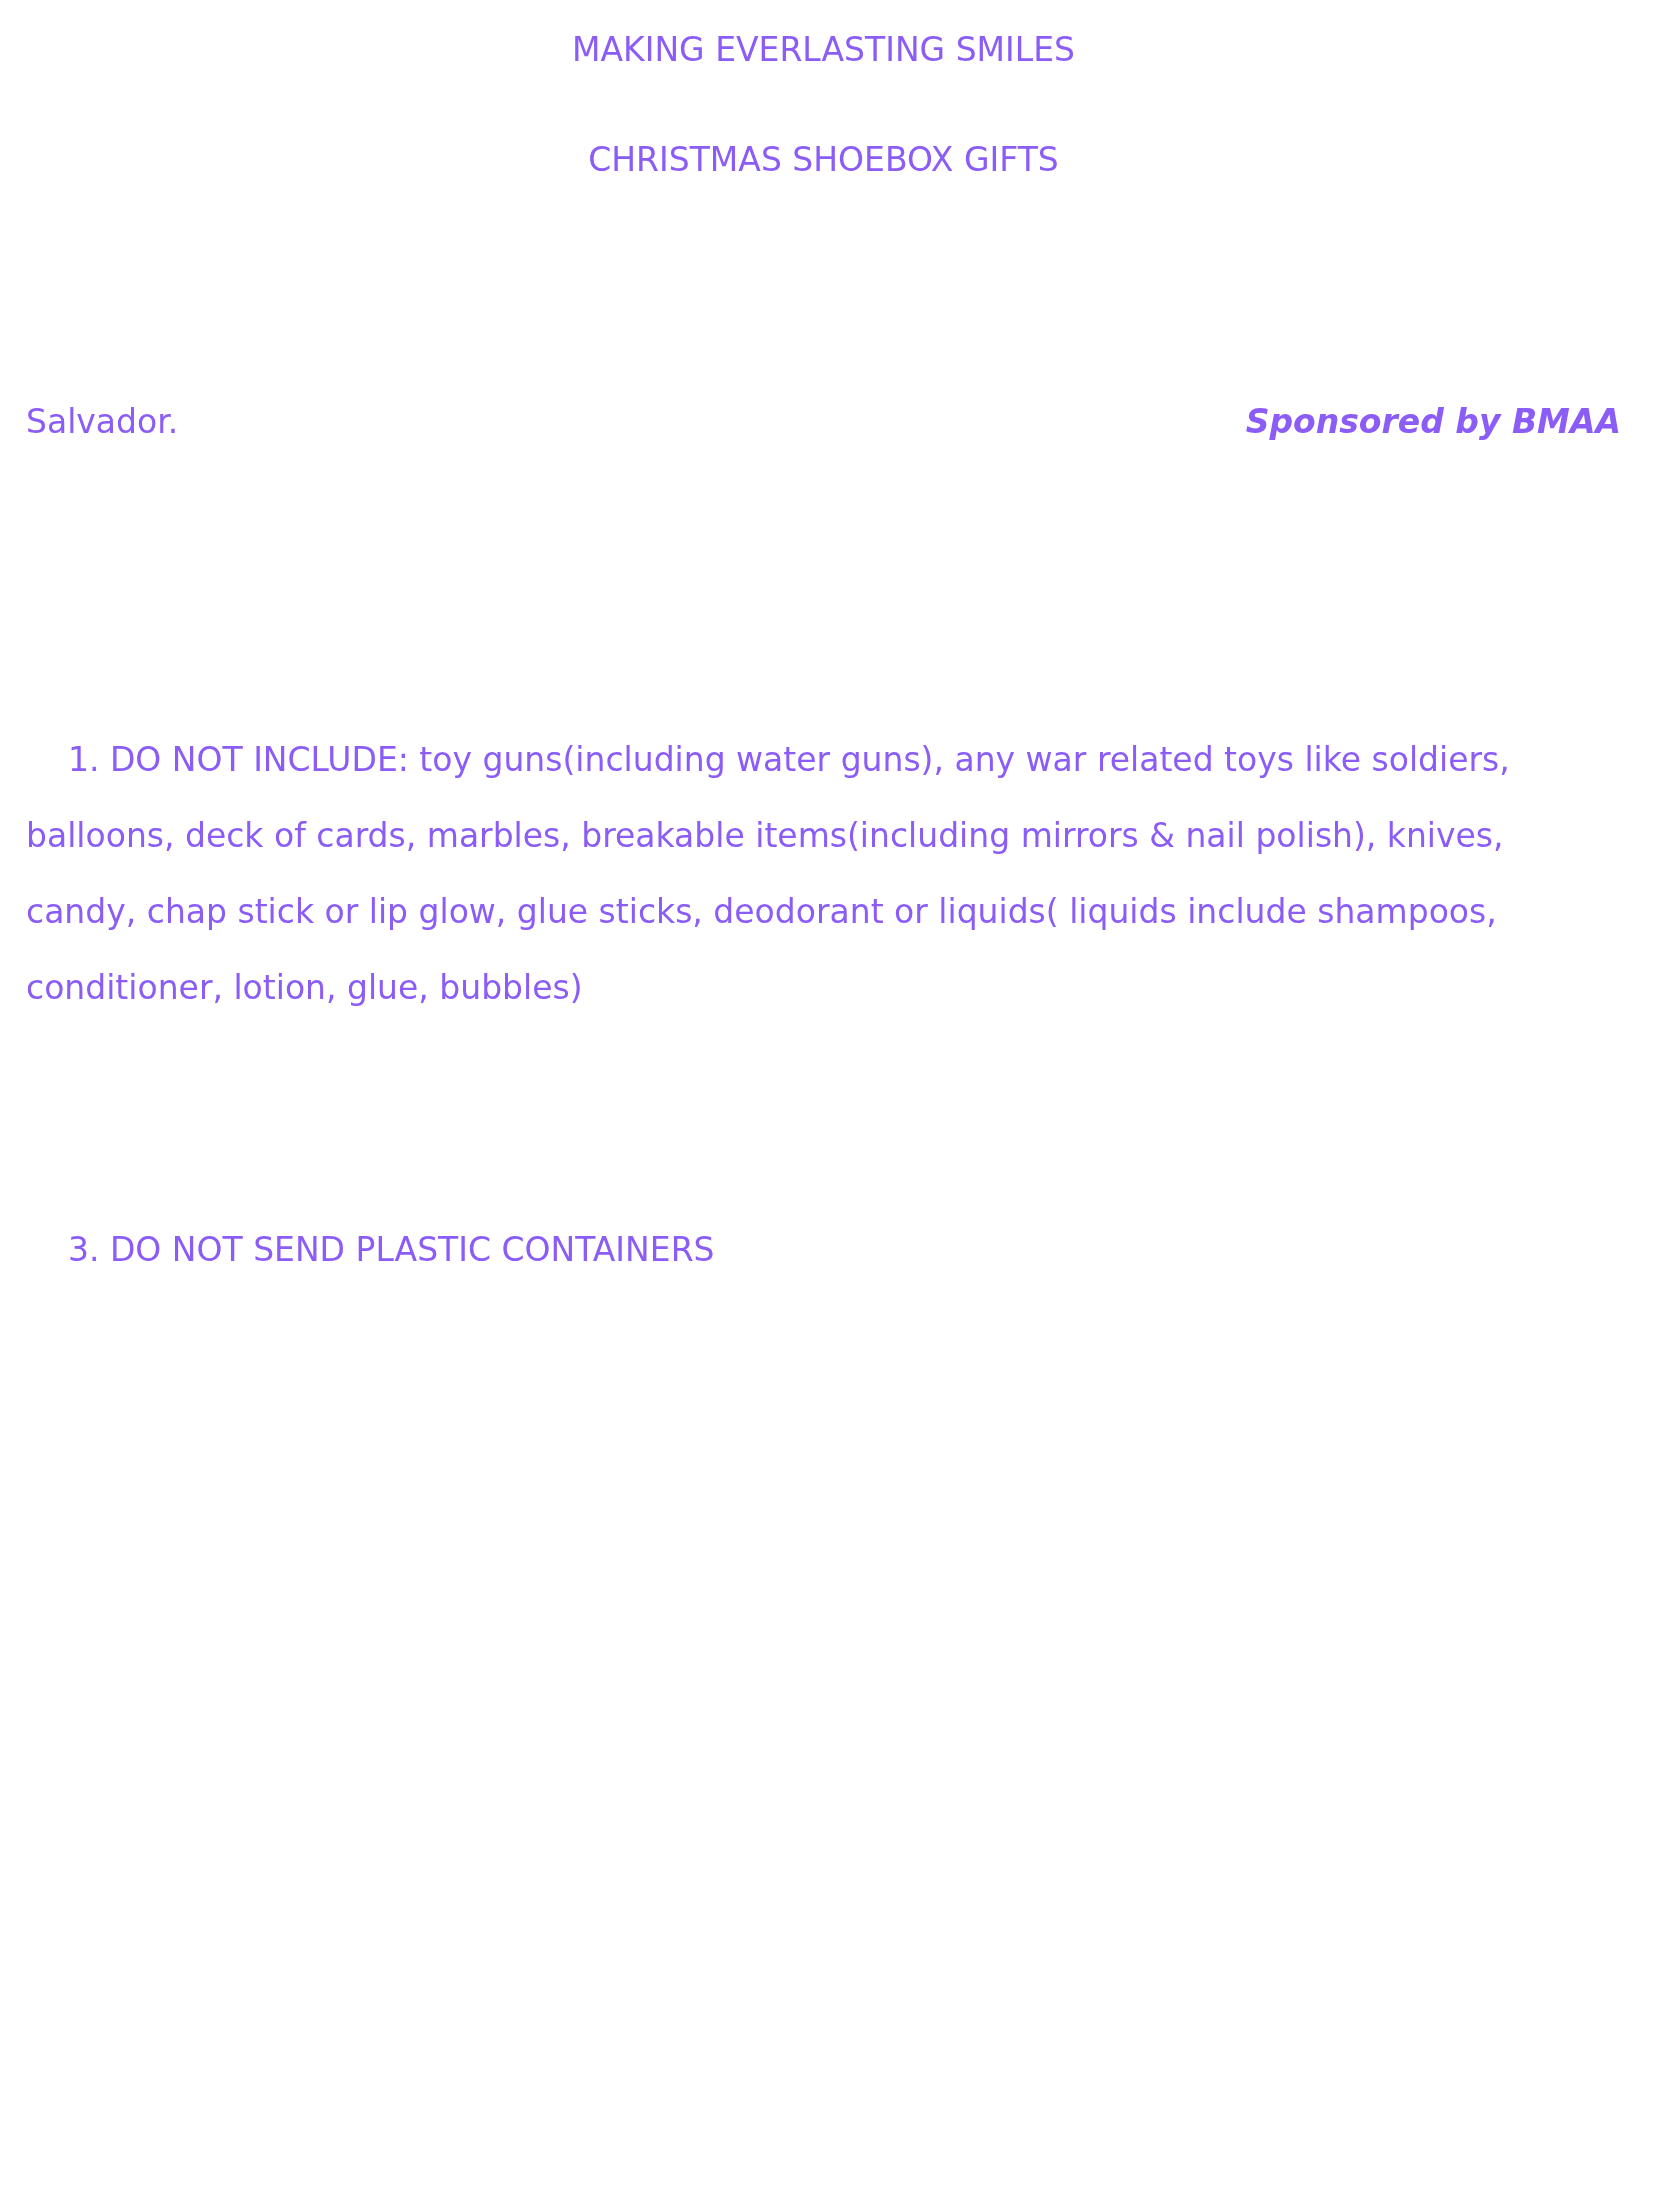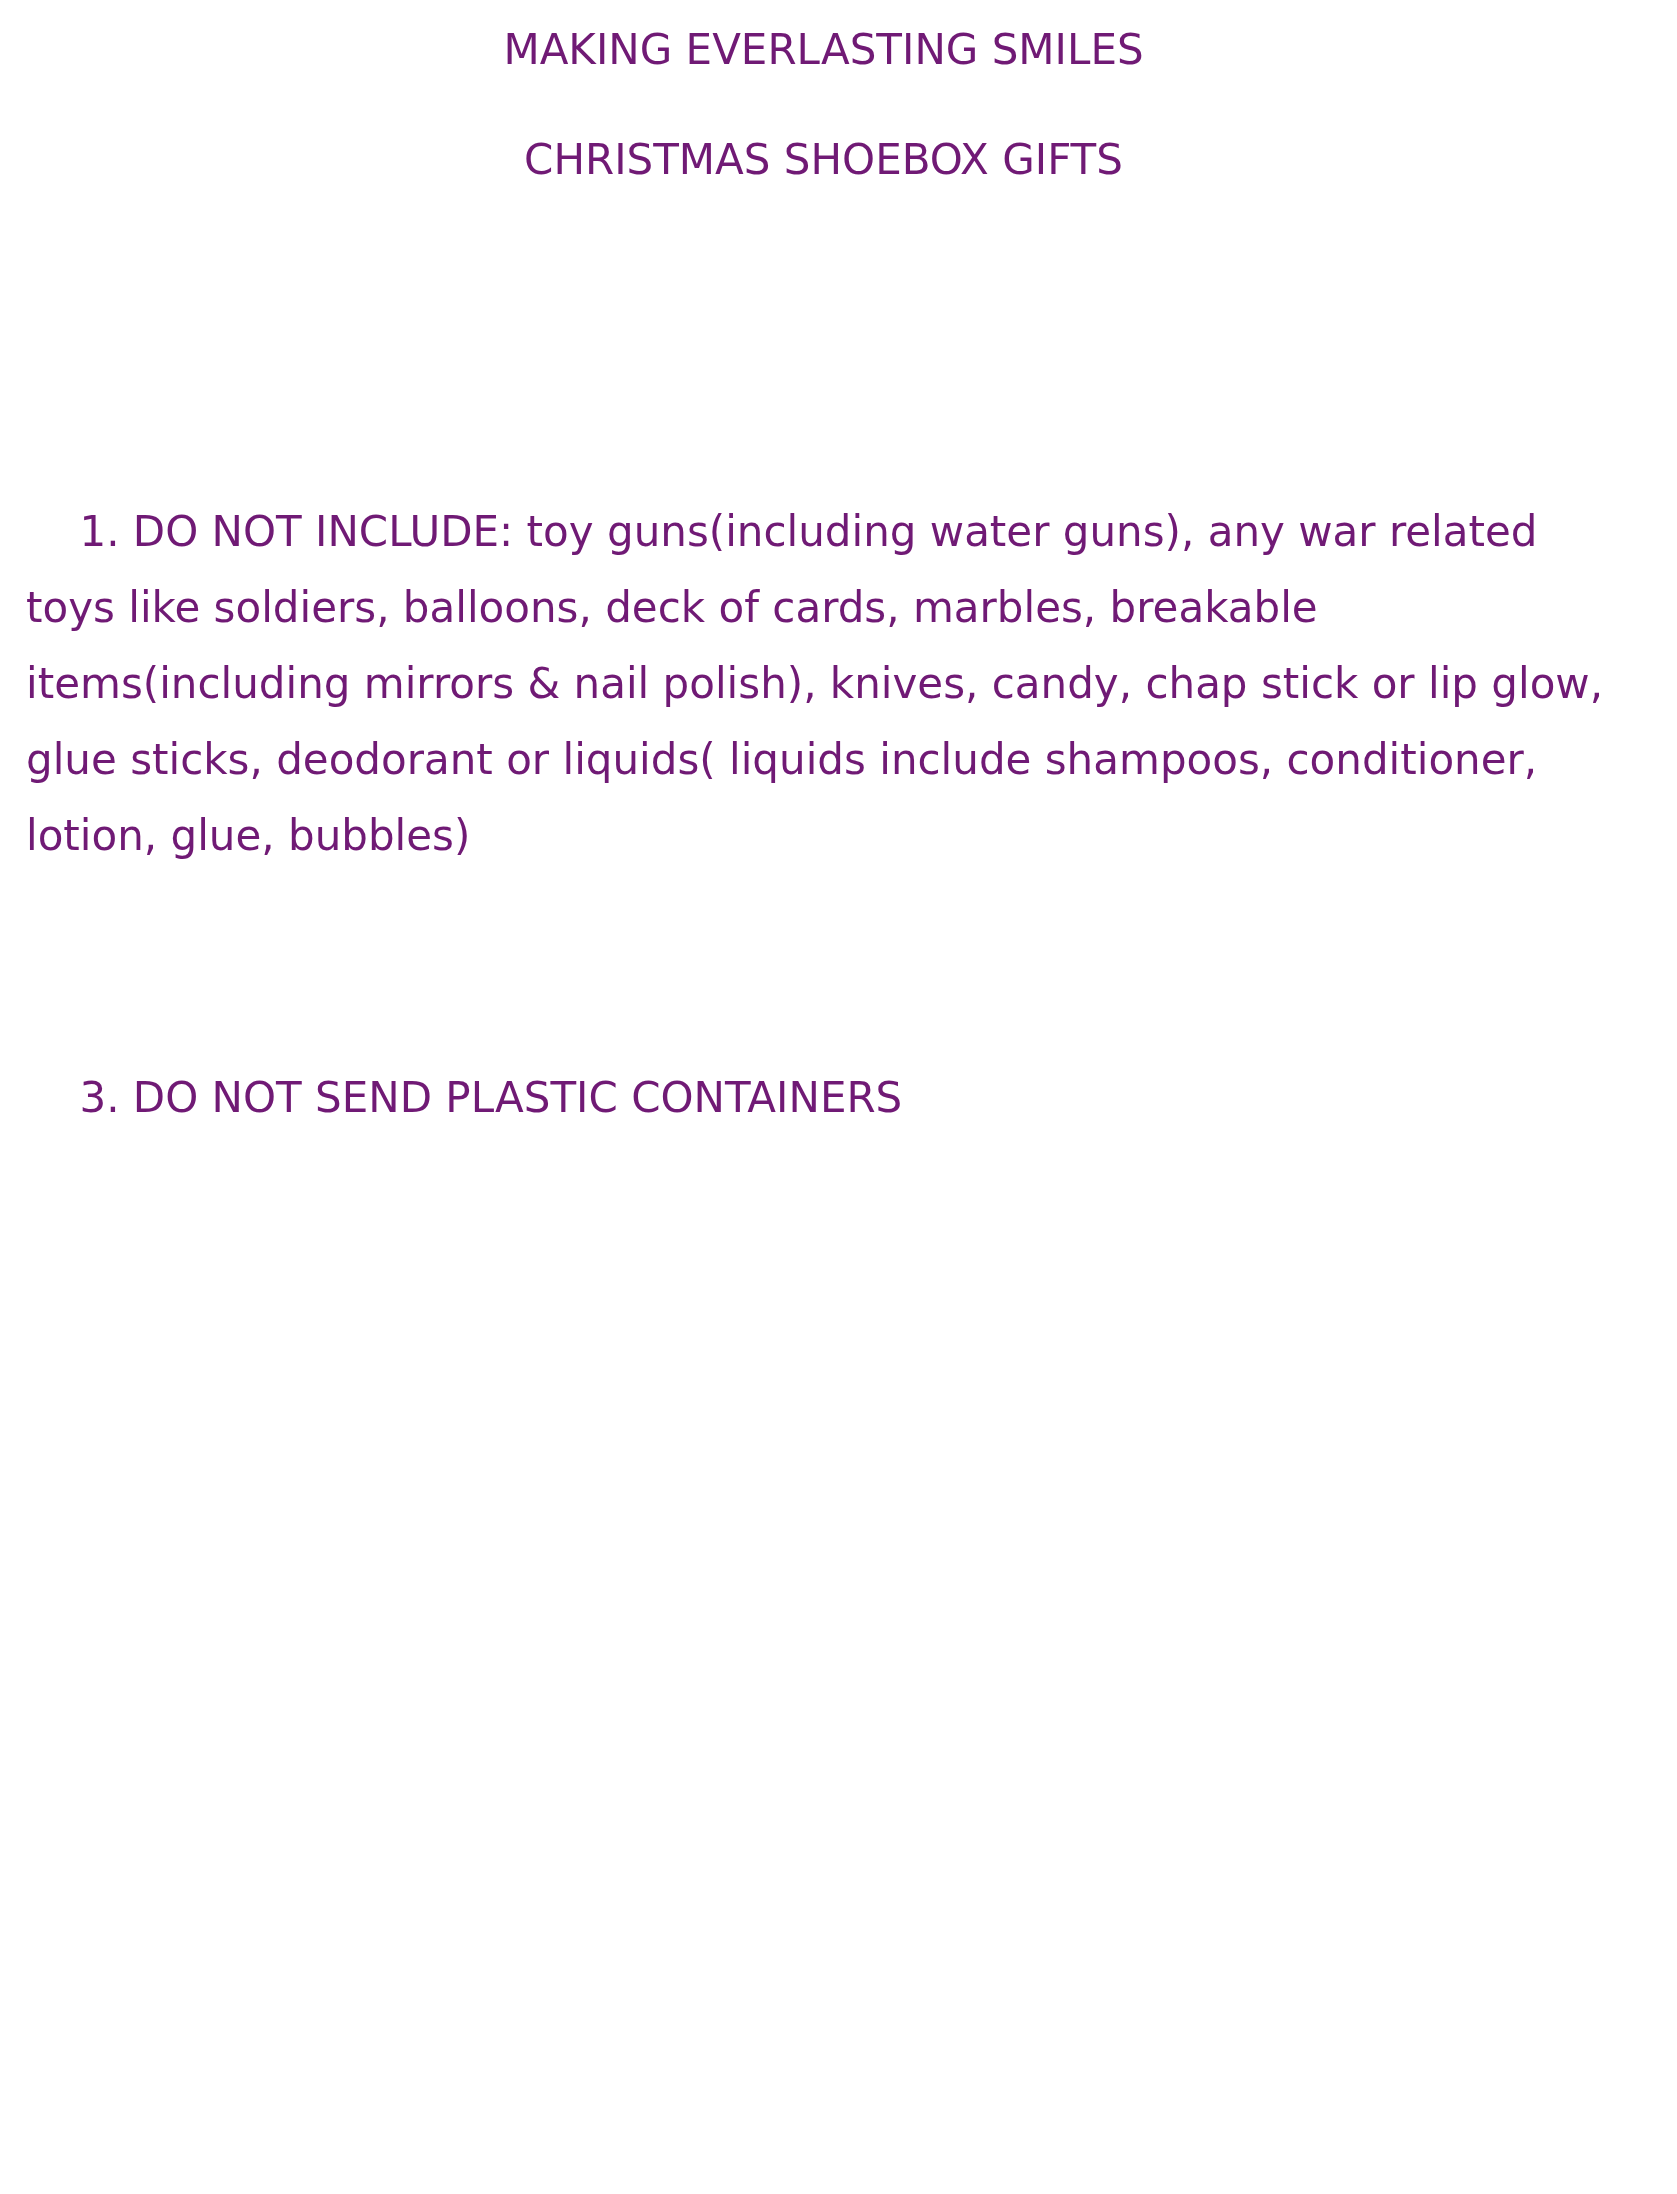--- a/index.html
+++ b/index.html
@@ -6,23 +6,23 @@
     margin: 0;
     padding: 0;
     background: #ffffff;
   }
   .page {
     position: relative;
     width: 1678px;
     height: 1802px;
     box-sizing: border-box;
     background: #ffffff;
-    color: #701a75;
+    color: #8b5cf6;
     font-family: "DejaVu Sans", "Liberation Sans", sans-serif;
-    font-size: 42px;
+    font-size: 33px;
     line-height: 76px;
     padding: 11.5px 57px 0 26px;
     overflow: hidden;
   }
   .title {
     text-align: center;
     margin: 0 0 34px 0;
     white-space: pre-wrap;
   }
   .para {
@@ -45,20 +45,24 @@
 </head>
 <body>
 
 <div class="page">
 
   <p class="title">MAKING EVERLASTING SMILES</p>
 
   <p class="title">CHRISTMAS SHOEBOX GIFTS</p>
 
   <div class="para">
+    <div class="split-line">
+      <span>Salvador.</span>
+      <span class="bi">Sponsored by BMAA</span>
+    </div>
   </div>
 
   <p class="para">
     <span>1. DO NOT INCLUDE: toy guns(including water guns), any war related toys like soldiers, balloons, deck of cards, marbles, breakable items(including mirrors &amp; nail polish), knives, candy, chap stick or lip glow, glue sticks, deodorant or liquids( liquids include shampoos, conditioner, lotion, glue, bubbles)</span>
   </p>
 
 
   <p class="para">
     <span>3. DO NOT SEND PLASTIC CONTAINERS</span>
   </p>

